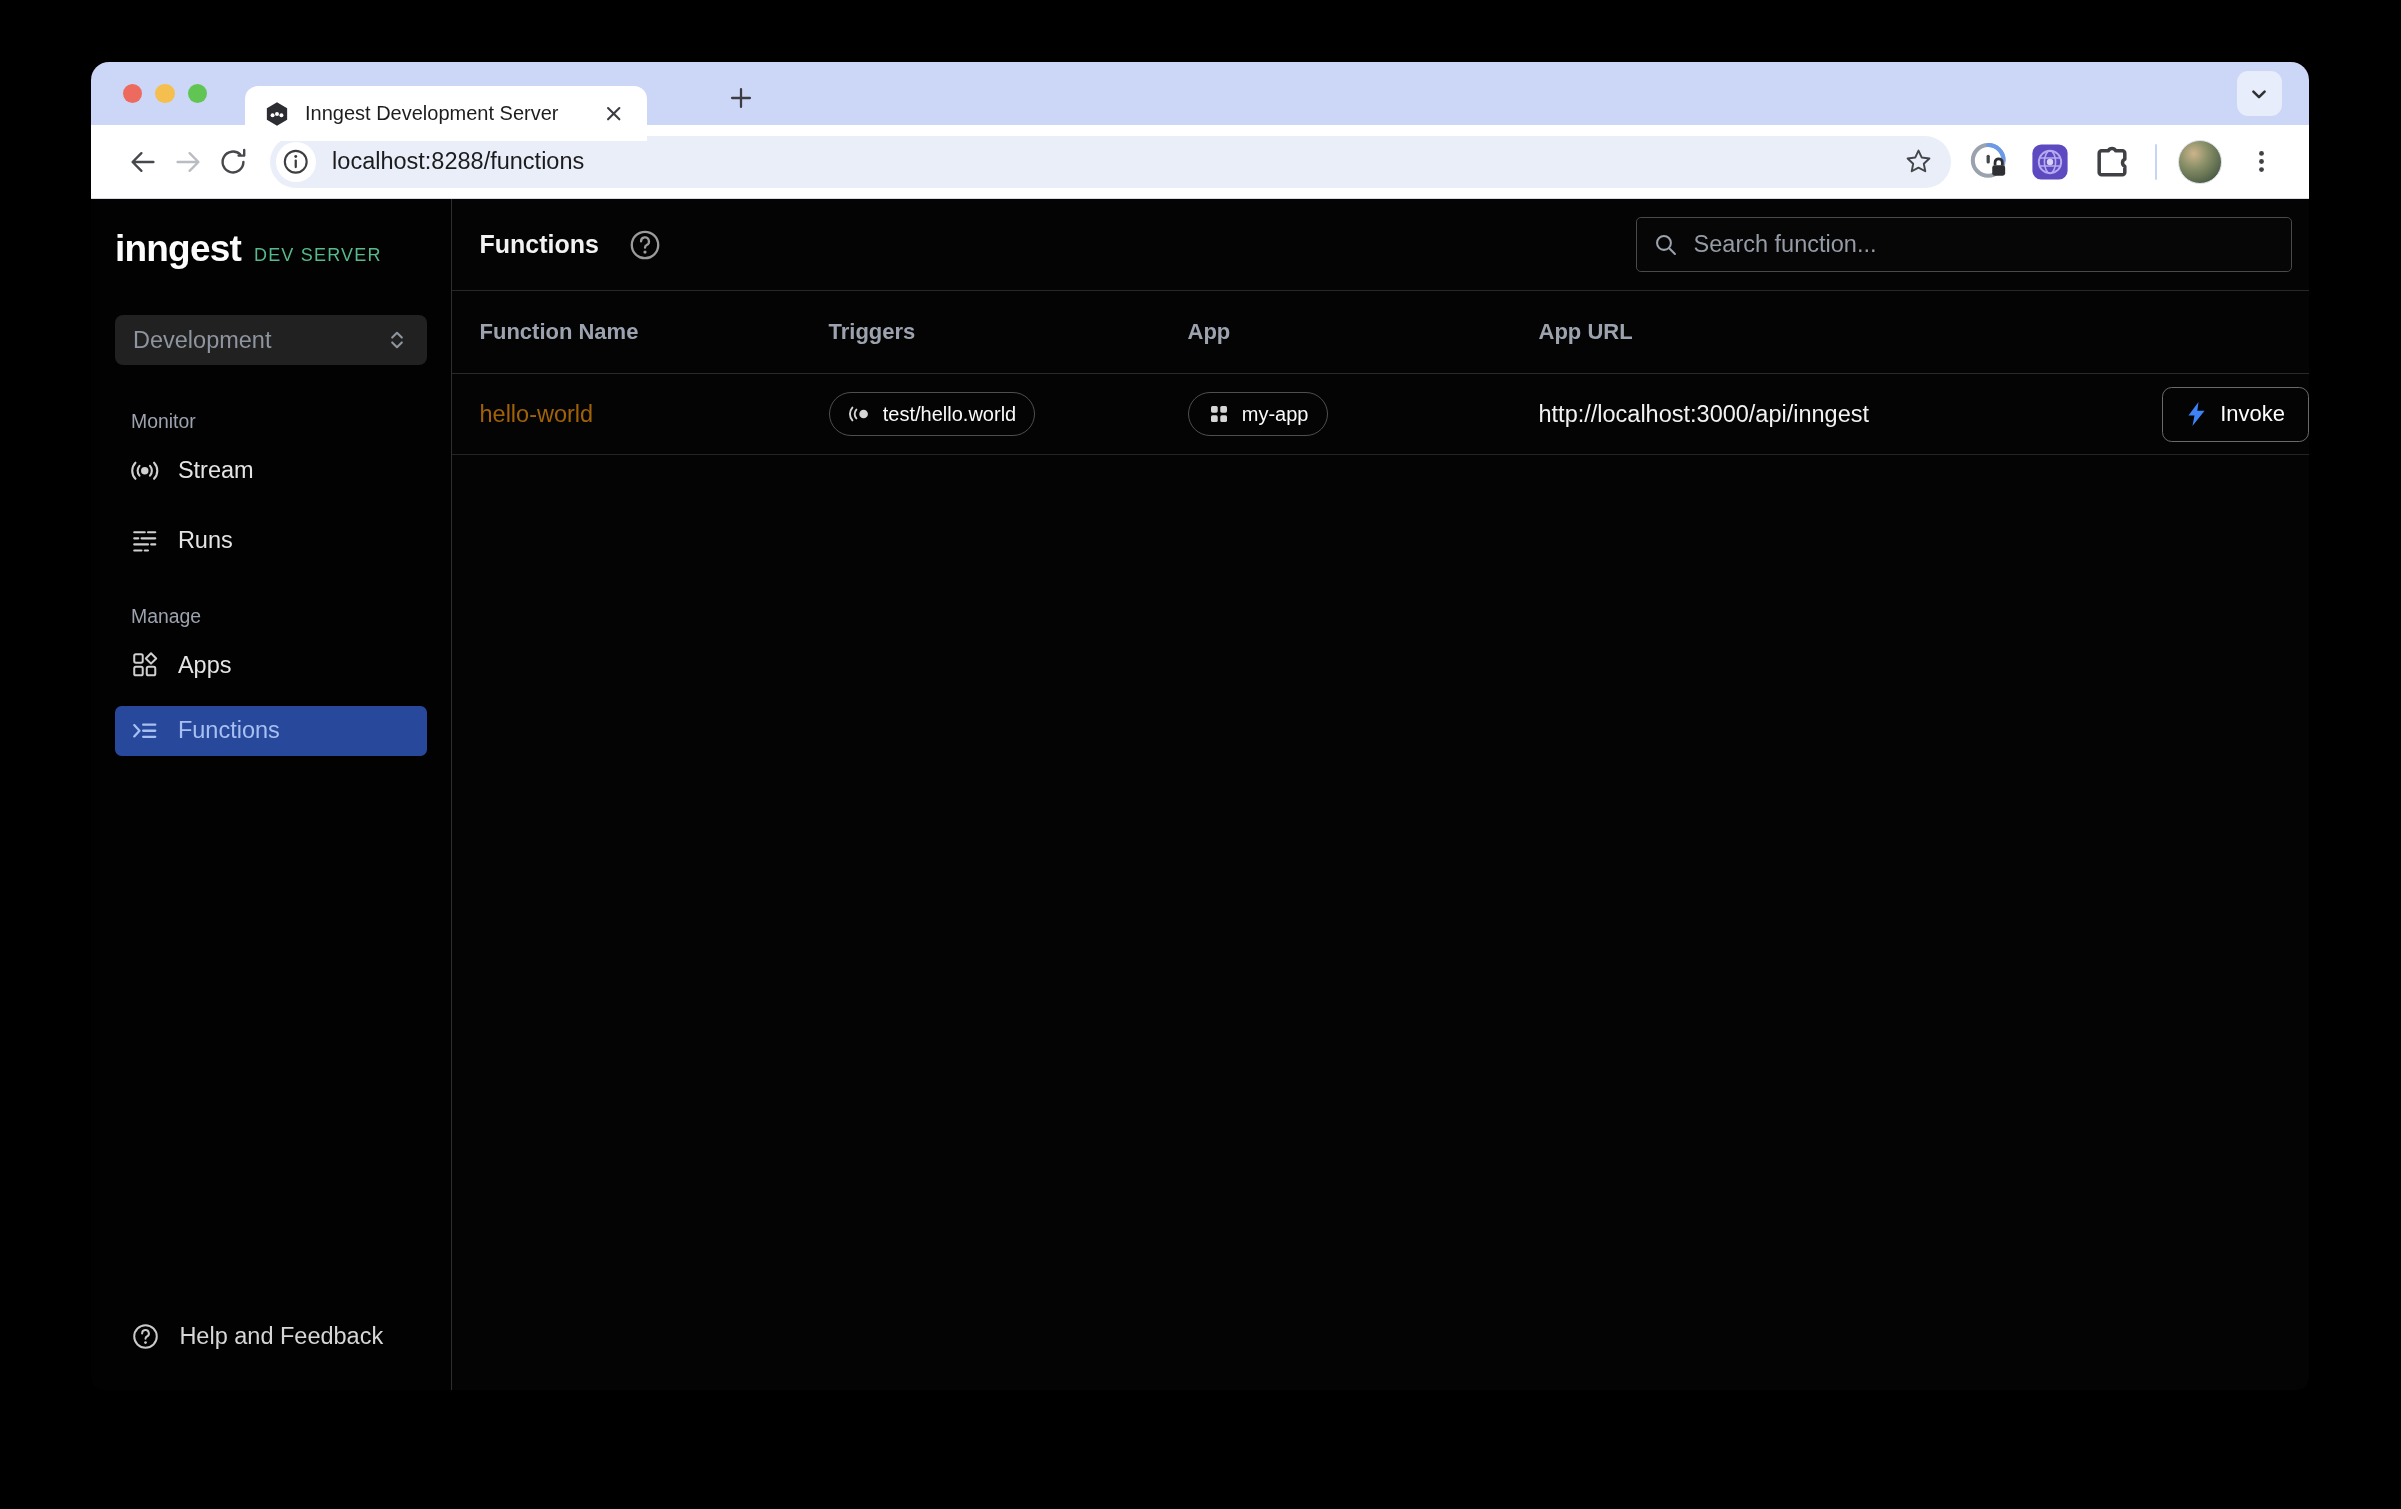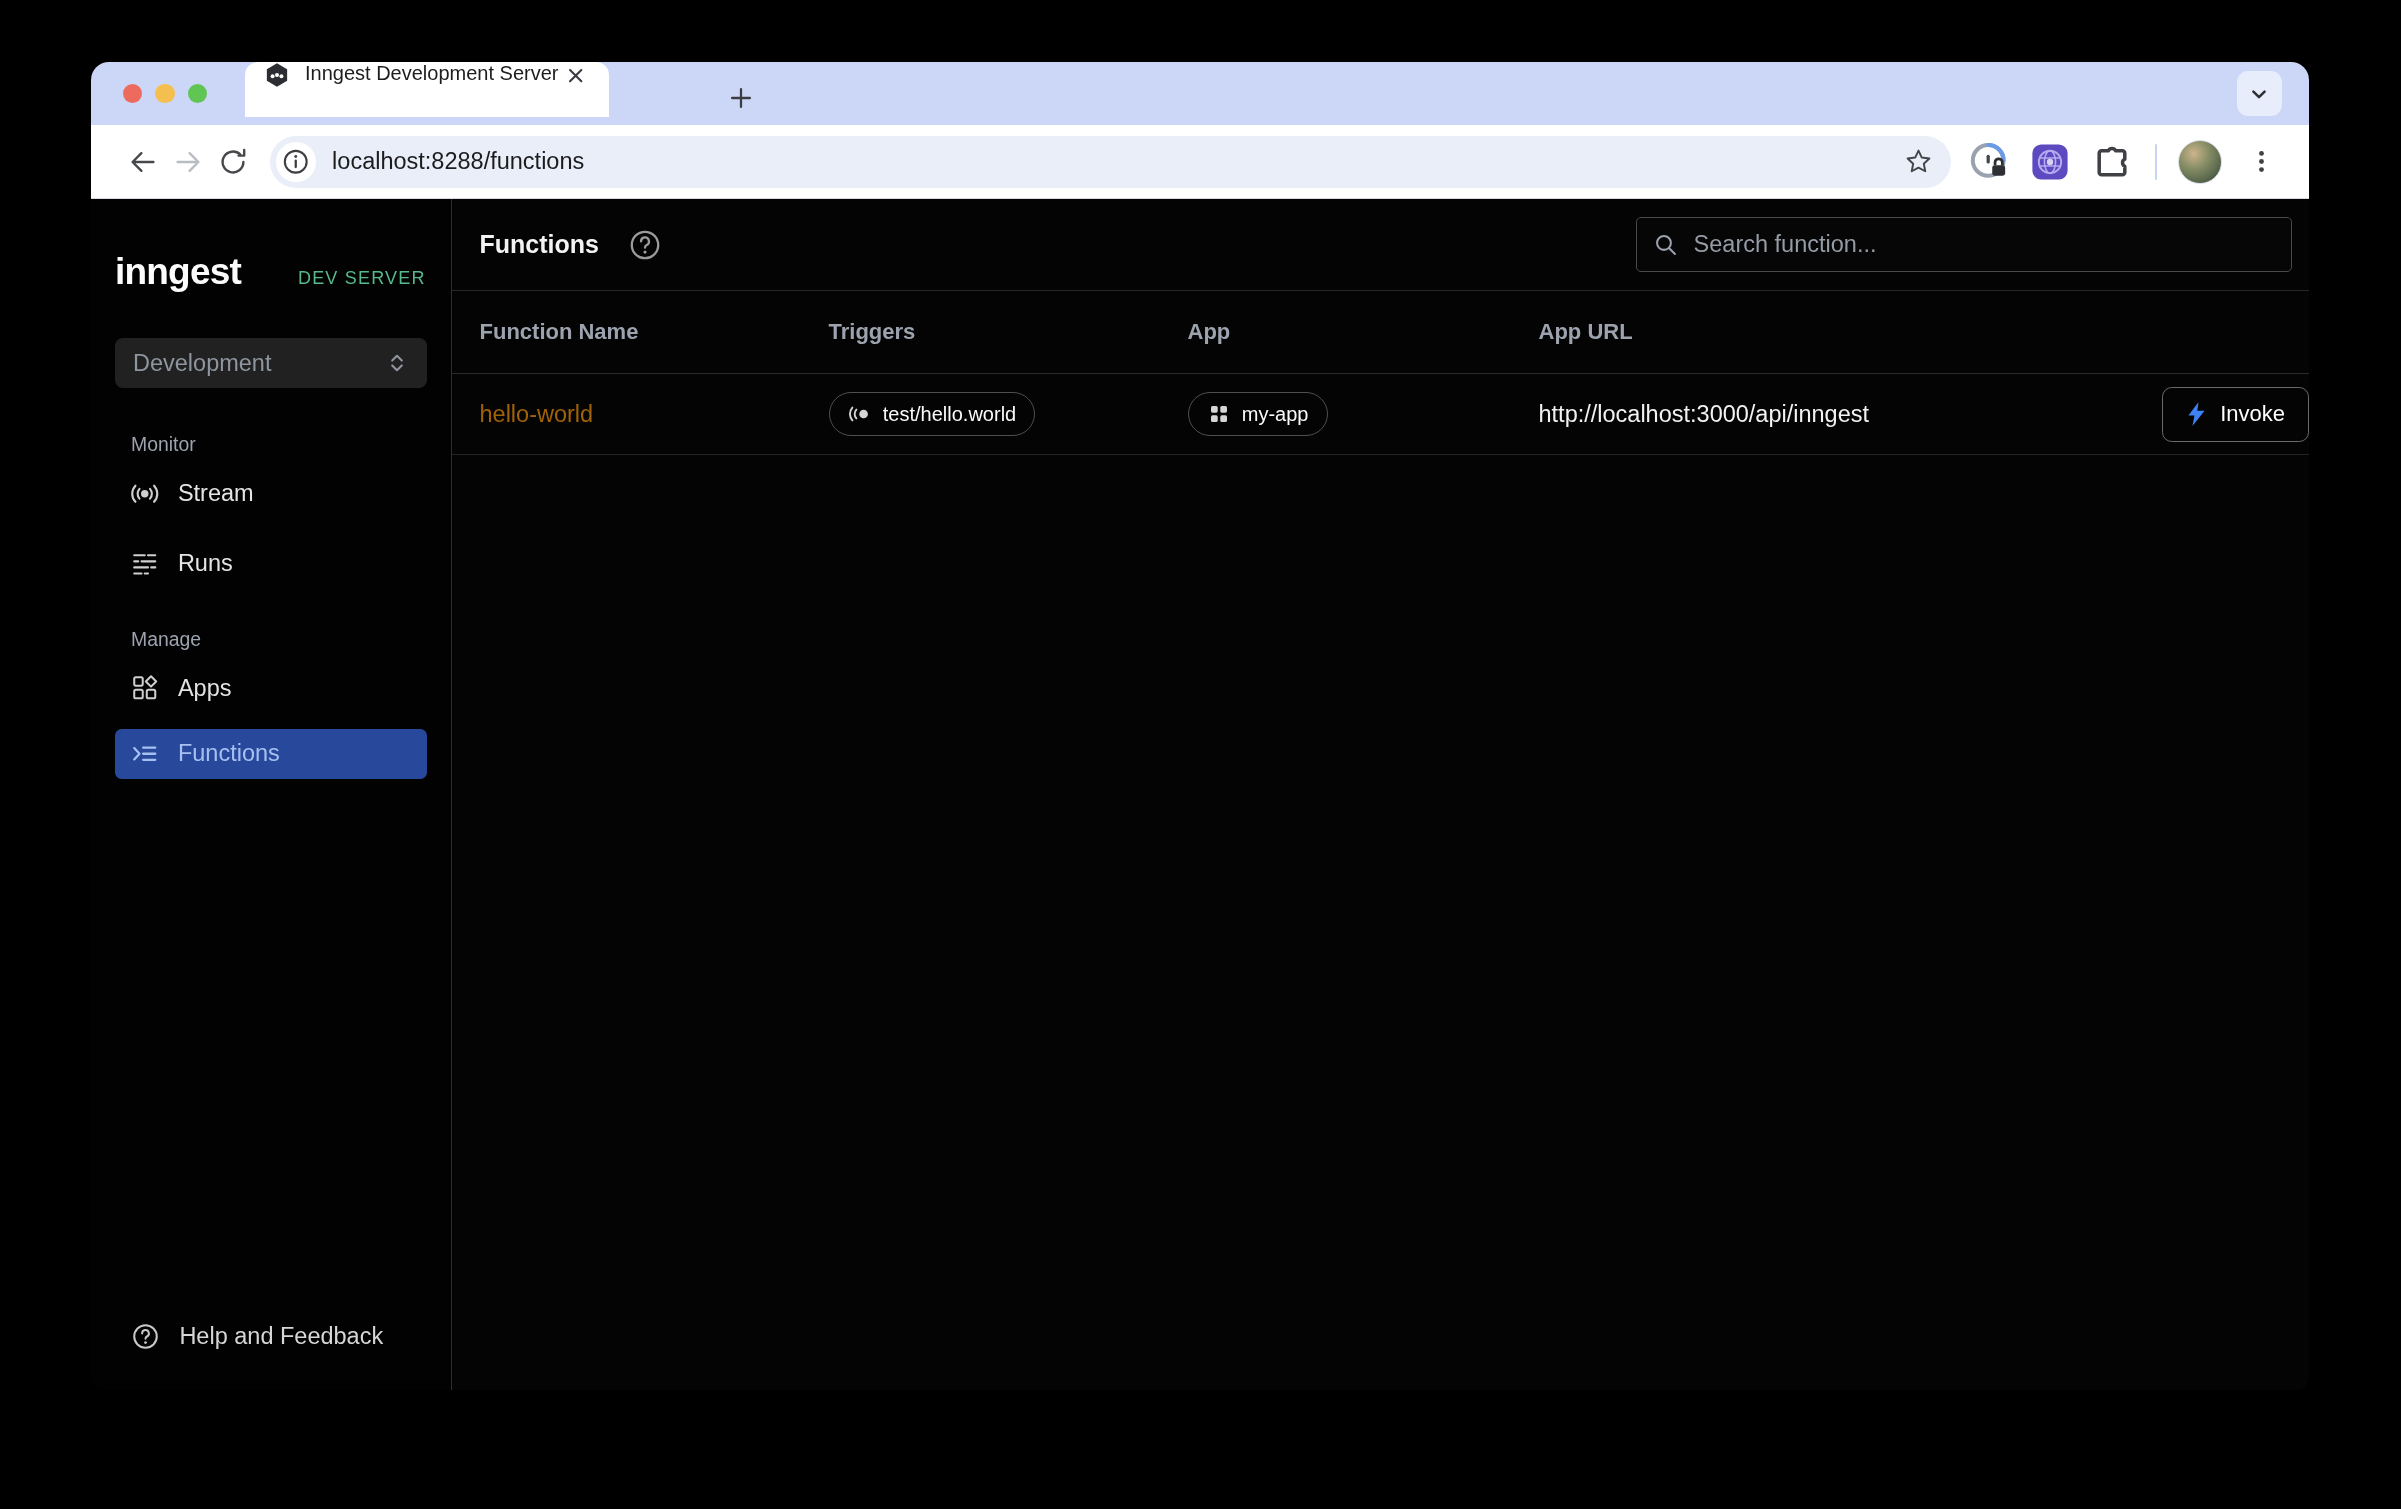--- a/index.html
+++ b/index.html
@@ -7,22 +7,22 @@
 
   .window { position:absolute; left:91px; top:62px; width:2218px; height:1328px;
             border-radius:18px 18px 13px 13px; overflow:hidden; display:flex; flex-direction:column;
             background:#050505; }
 
   
   .tabstrip { height:63px; background:#ccd7f7; position:relative; flex:0 0 auto; }
   .traffic { position:absolute; top:22px; left:32px; display:flex; gap:13px; }
   .dot { width:19.4px; height:19.4px; border-radius:50%; }
   .dot.red { background:#ed6a5e; } .dot.yellow { background:#f5bf4f; } .dot.green { background:#61c554; }
-  .tab { position:absolute; left:154px; top:0; width:364px; height:55px; background:#fff;
-         border-radius:13px 13px 0 0; display:flex; padding:0 19.4px; }
+  .tab { position:absolute; left:154px; top:24px; width:402px; height:55px; background:#fff;
+         border-radius:13px 13px 0 0; display:flex; align-items:center; padding:0 19.4px; }
   .tab-title { font-size:20px; color:#1d1d1f; flex:1; margin-left:14.6px; white-space:nowrap; }
   .tab-close { width:27.5px; height:27.5px; display:flex; align-items:center; justify-content:center; color:#3c3c43; }
   .newtab { position:absolute; left:627px; top:13px; width:45px; height:45px; display:flex; align-items:center;
             justify-content:center; color:#3c3c43; }
   .strip-chevron { position:absolute; right:27.5px; top:9px; width:45px; height:45px; border-radius:11.3px;
                    background:#e7edfb; display:flex; align-items:center; justify-content:center; }
 
   
   .toolbar { height:74px; background:#fff; display:flex; align-items:center; padding:0 23px 0 29px;
              flex:0 0 auto; border-bottom:1.6px solid #d8dbe1; }
@@ -38,21 +38,21 @@
   .avatar { width:44px; height:44px; border-radius:50%;
             background:radial-gradient(circle at 35% 30%, #cdb48c 0%, #8a9068 35%, #59684c 70%, #333d2c 100%);
             border:1.6px solid #d9dde6; }
 
   
   .app { flex:1; display:flex; min-height:0; background:#040404; }
 
   
   .sidebar { width:361px; flex:0 0 auto; border-right:1.6px solid #2e2e2e; display:flex; flex-direction:column;
              background:#020202; }
-  .logo-row { margin:52px 0 0 24px; display:flex; align-items:baseline;gap:44px; }
+  .logo-row { margin:29px 0 0 24px; display:flex; align-items:baseline; }
   .logo { font-size:37px; font-weight:bold; color:#fcfcfc; letter-spacing:-0.8px; }
   .logo-badge { font-size:18px; color:#57ba8d; margin-left:13px; letter-spacing:1.2px; font-weight:500; }
   .env { margin:45px 24px 0; height:50px; background:#212121; border-radius:8px; display:flex;
          align-items:center; padding:0 18px; color:#8e959e; font-size:23.5px; }
   .env-label { flex:1; }
   .section-label { margin:45px 0 0 40px; font-size:19.4px; color:#9ca3af; font-weight:500; }
   .section-label.second { margin-top:32px; }
   .nav-item { height:65px; display:flex; align-items:center; gap:19.4px; padding-left:40px; color:#e4e4e4;
               font-size:23.5px; margin-top:4.9px; }
   .nav-item .nicon { width:27.5px; height:27.5px; color:#cfcfcf; display:flex; }

